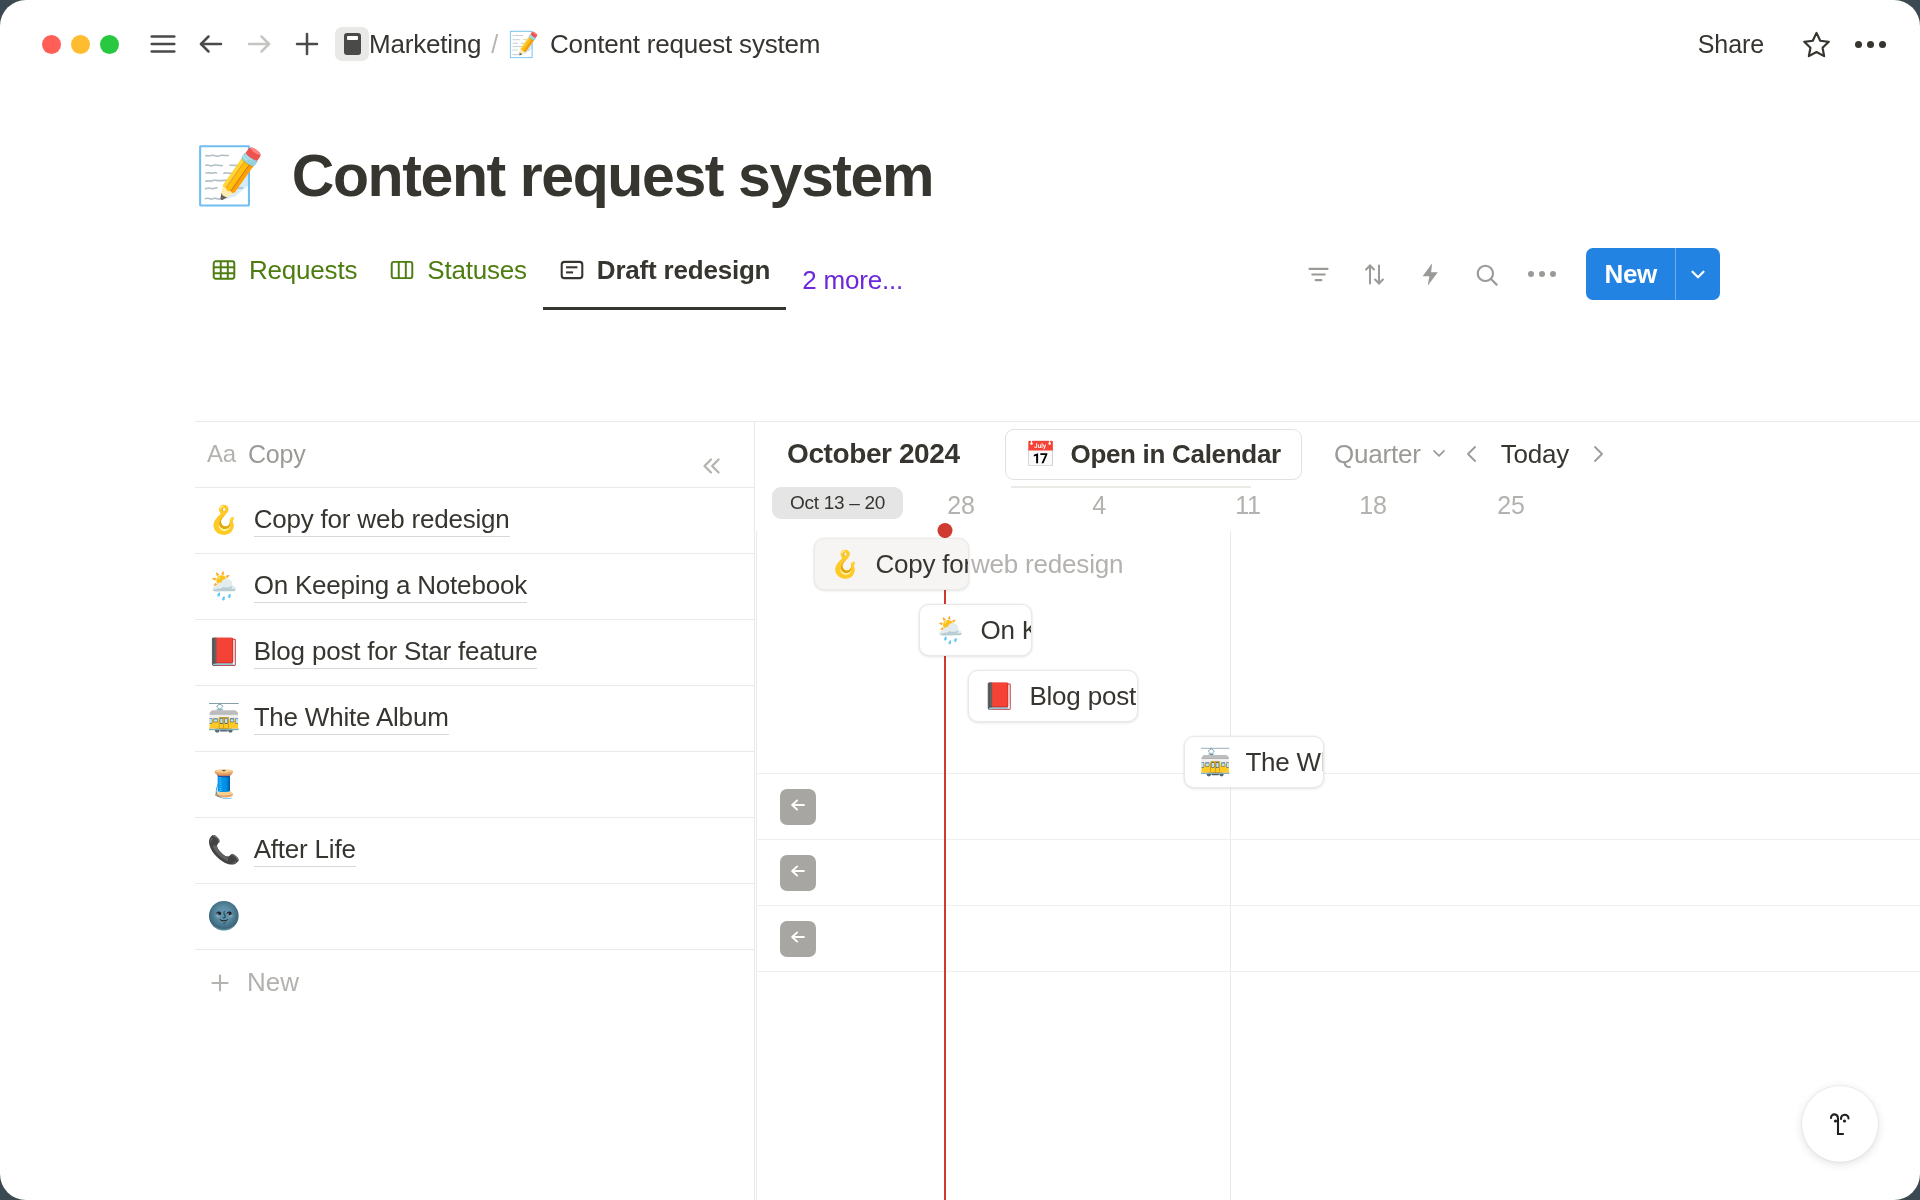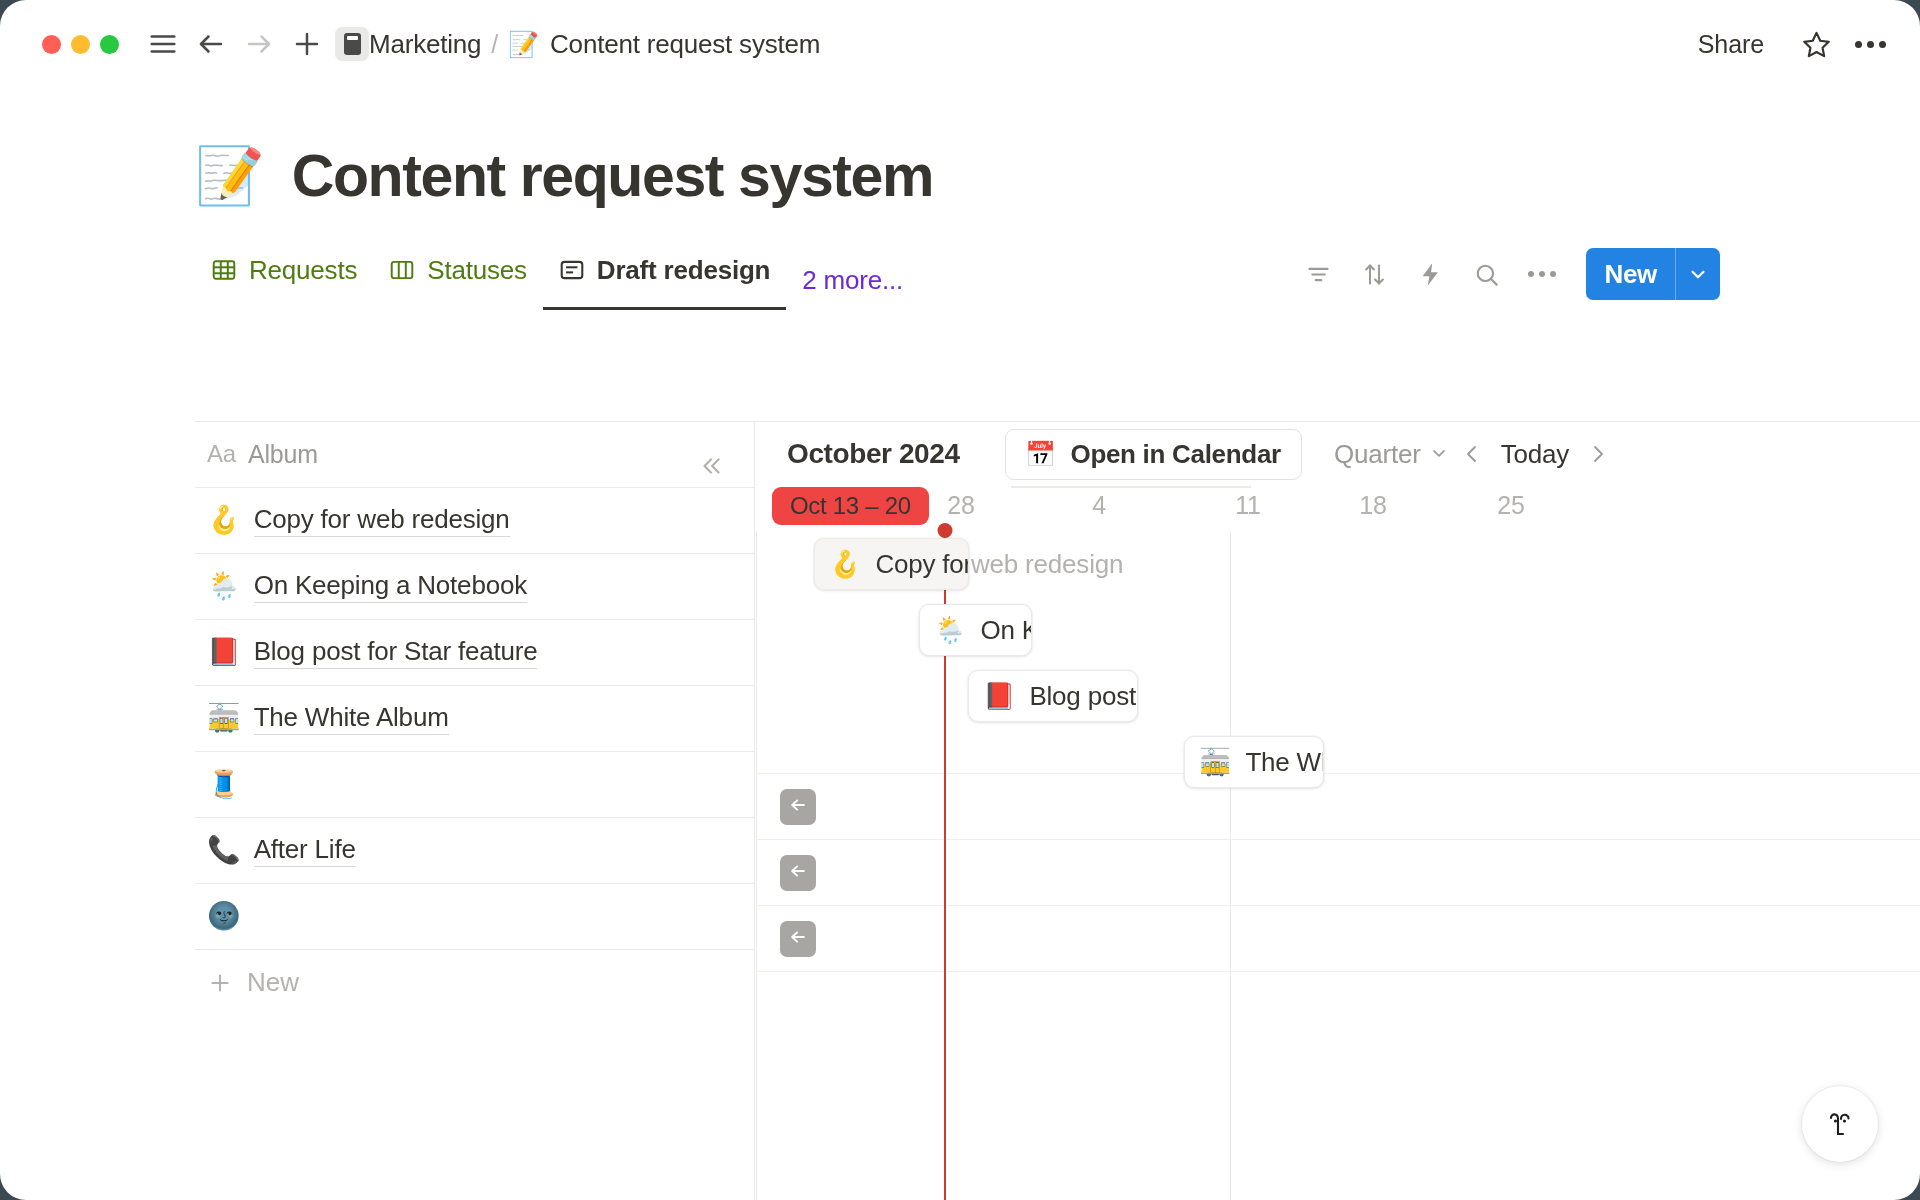--- a/index.html
+++ b/index.html
@@ -203,23 +203,23 @@
   .ruler {
     position: absolute; top: 66px; left: 0; right: 0; height: 44px;
   }
   .ruler-tick {
     position: absolute; top: 4px;
     font-size: 25px; color: #b4b2ae; letter-spacing: -0.2px;
     transform: translateX(-50%);
   }
   .ruler-chip {
     position: absolute; top: 0px; left: 16px;
-    background: #ef4444; border-radius: 9px;
+    background: #e5e5e5; border-radius: 9px;
     padding: 5px 18px;
-    font-size: 24px; color: #37352f; letter-spacing: -0.3px;
+    font-size: 19px; color: #37352f; letter-spacing: -0.3px;
     white-space: nowrap;
   }
   .ruler-bracket {
     position: absolute; top: -1px; left: 255px; width: 240px; height: 2px;
     background: #eceae6;
   }
 
   
   .grid {
     position: absolute; top: 110px; left: 0; right: 0; bottom: 0;
@@ -440,21 +440,21 @@
       <div class="tl-left">
         <div class="collapse-btn">
           <svg width="26" height="26" viewBox="0 0 24 24" fill="none" stroke="currentColor" stroke-width="2" stroke-linecap="round" stroke-linejoin="round">
               <polyline points="12,6 6,12 12,18"></polyline>
               <polyline points="19,6 13,12 19,18"></polyline>
             </svg>
         </div>
 
         <div class="left-header">
           <span class="aa">Aa</span>
-          <span>Album</span>
+          <span>Copy</span>
         </div>
 
         <div class="row">
           <span class="emoji">🪝</span>
           <span class="title">Copy for web redesign</span>
         </div>
         <div class="row">
           <span class="emoji">🌦️</span>
           <span class="title">On Keeping a Notebook</span>
         </div>

